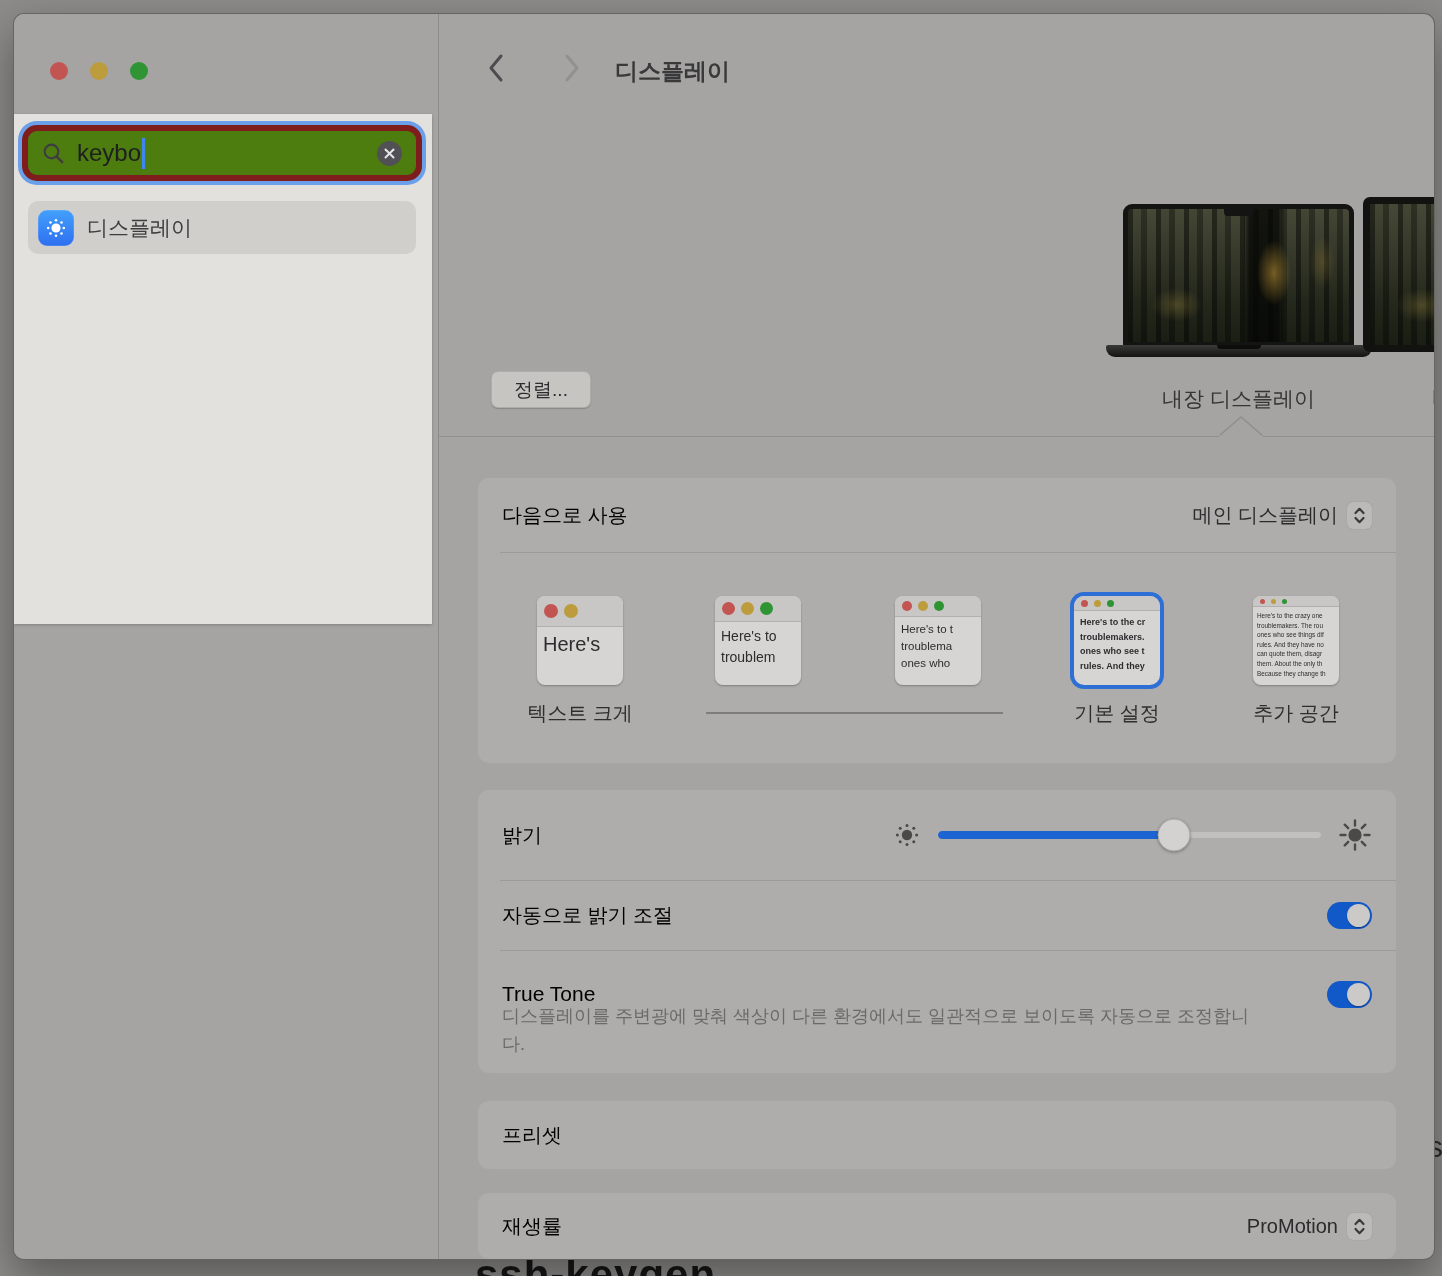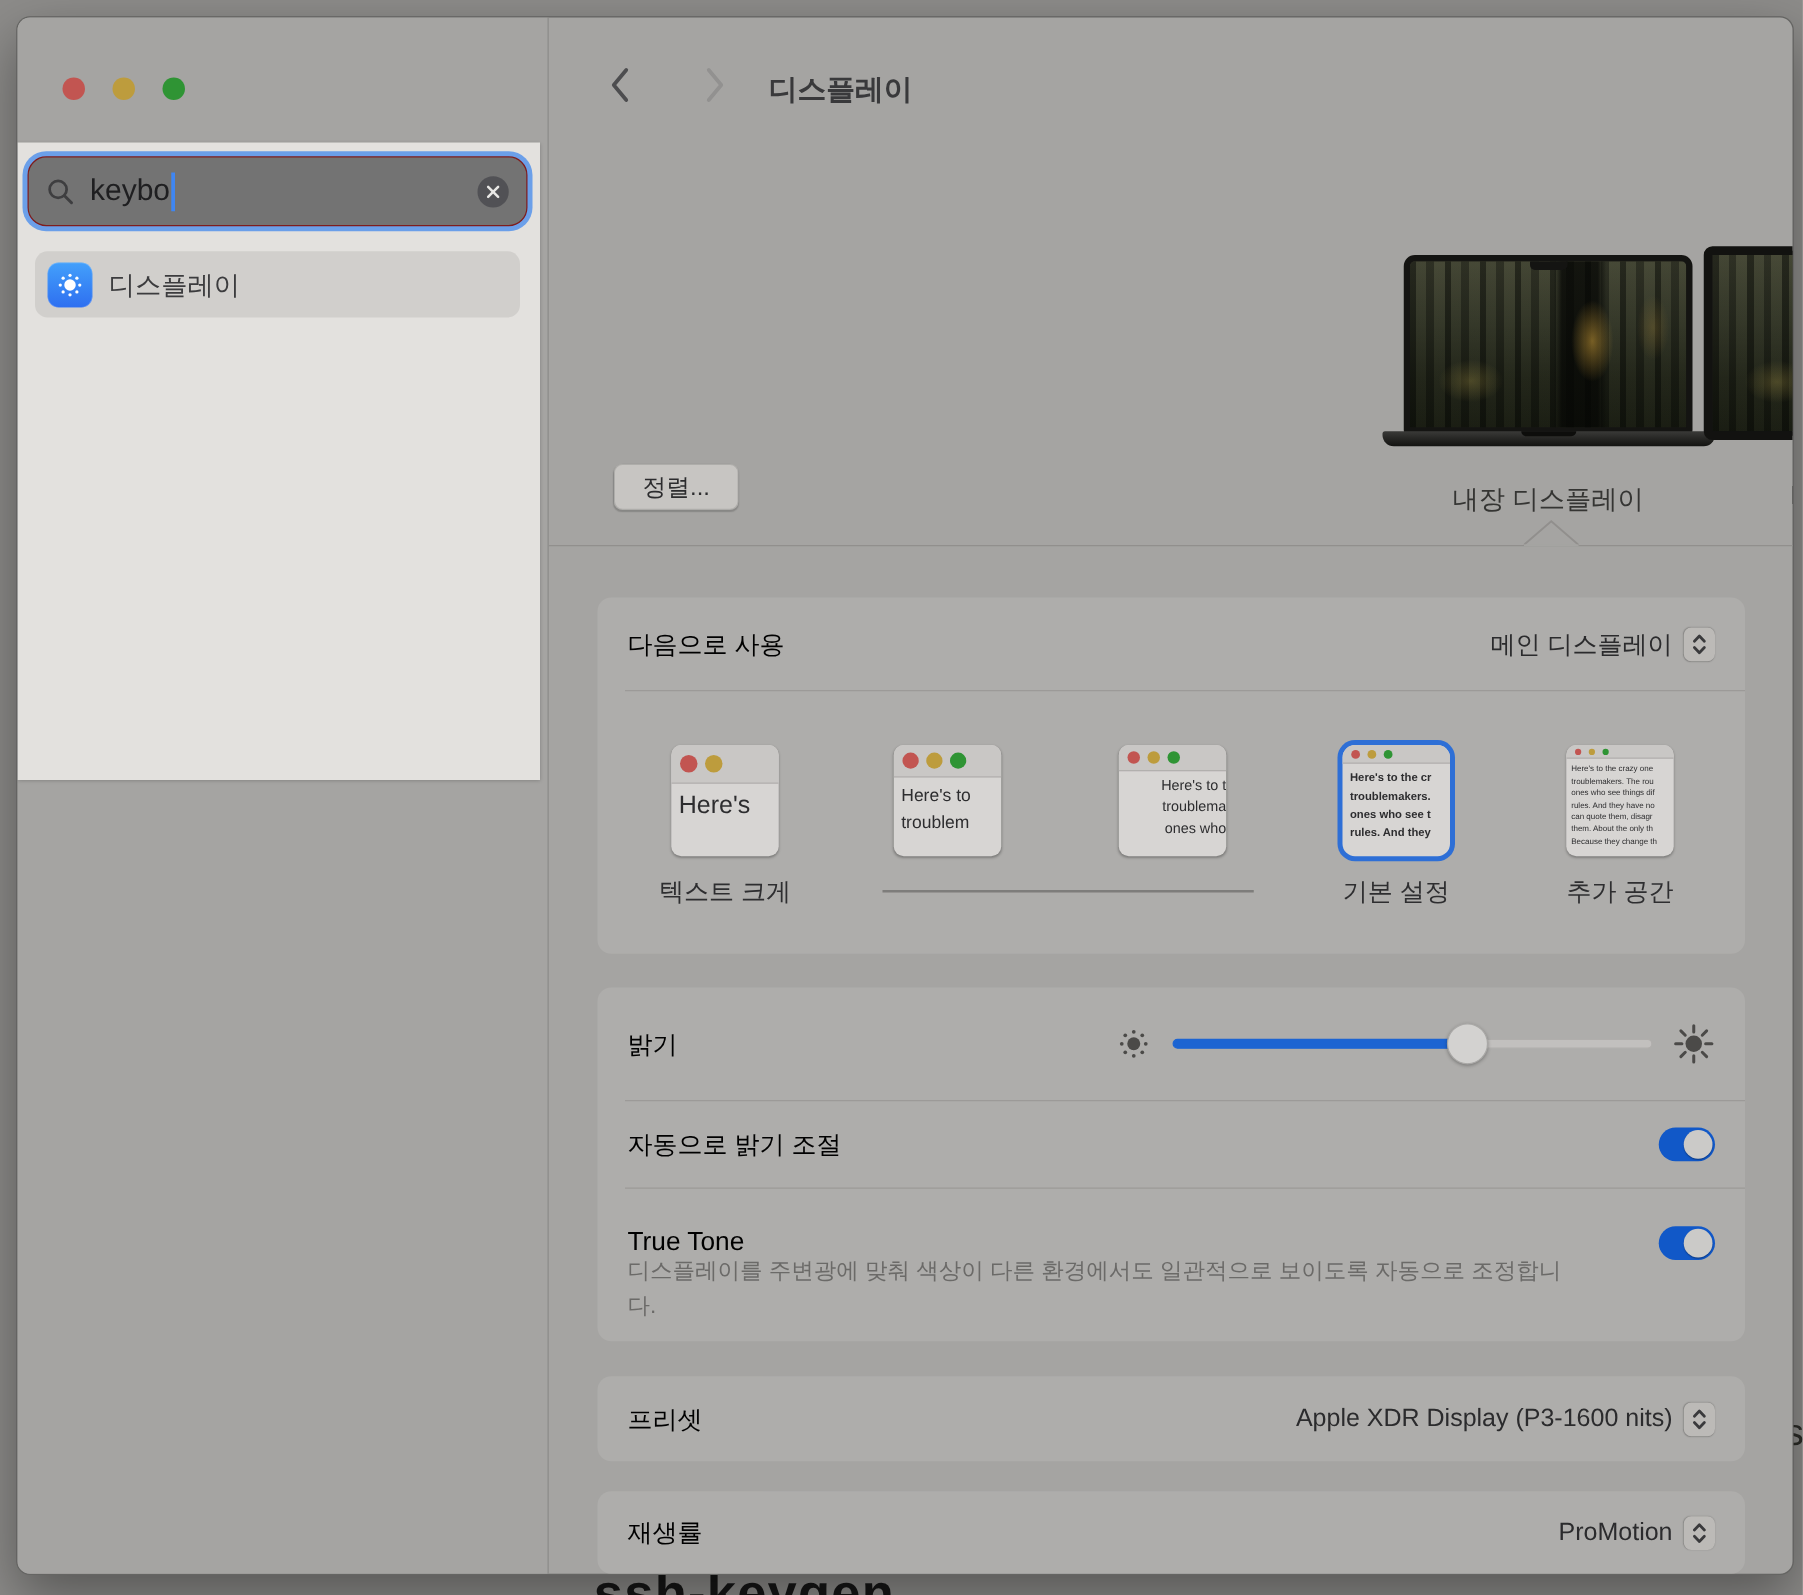--- a/index.html
+++ b/index.html
@@ -33,21 +33,21 @@
   .traffic span { width:18px; height:18px; border-radius:50%; display:block; }
   .tl-red    { background:#c25551; }
   .tl-yellow { background:#bd9c3d; }
   .tl-green  { background:#2f9434; }
   .search-panel {
     position:absolute; left:0; top:100px; width:418px; height:510px;
     background:#e3e1de; box-shadow:0 1px 3px rgba(0,0,0,.22);
   }
   .search-field {
     position:absolute; left:8px; top:11px; width:400px; height:56px;
-    background:#737373; border:1px solid #7f1d1d; border-radius:15px;
+    background:#4d7c0f; border:6px solid #7f1d1d; border-radius:15px;
     box-shadow:0 0 0 4px #6b9fe9;
     display:flex; align-items:center; padding:0 14px;
   }
   .search-field svg.mag { flex:0 0 auto; margin-right:12px; }
   .search-text { font-size:24px; font-weight:500; color:#1f1f21; white-space:pre; }
   .search-caret { display:inline-block; width:3px; height:31px; background:#3f86f2; margin-left:1px; vertical-align:middle; }
   .search-clear {
     margin-left:auto; width:25px; height:25px; border-radius:50%;
     background:#515155; display:flex; align-items:center; justify-content:center;
   }
@@ -279,21 +279,21 @@
         <div class="thumb-header" style="height:26px;">
           <i style="width:13px;height:13px;background:#c25551;"></i>
           <i style="width:13px;height:13px;background:#bd9c3d;"></i>
           <i style="width:13px;height:13px;background:#2f9434;"></i>
         </div>
         <div class="thumb-body" style="font-size:14px;line-height:21px;">
           <span>Here's to</span>
           <span>troublem</span>
         </div>
       </div>
-      <div class="thumb" style="left:417px;text-align:right;">
+      <div class="thumb" style="left:417px;">
         <div class="thumb-header" style="height:21px;">
           <i style="width:10px;height:10px;background:#c25551;"></i>
           <i style="width:10px;height:10px;background:#bd9c3d;"></i>
           <i style="width:10px;height:10px;background:#2f9434;"></i>
         </div>
         <div class="thumb-body" style="font-size:11.5px;line-height:17px;">
           <span>Here's to t</span>
           <span>troublema</span>
           <span>ones who</span>
         </div>
@@ -389,29 +389,20 @@
               <span class="knob"></span>
             </span>
         </span>
       </div>
       <div class="tt-desc">디스플레이를 주변광에 맞춰 색상이 다른 환경에서도 일관적으로 보이도록 자동으로 조정합니다.</div>
     </div>
 
     <div class="card" style="top:1087px; height:68px;">
       <div class="card-row" style="top:0; height:68px;">
         <span class="row-label">프리셋</span>
-        <span class="row-right dropdown">
-          <span>Apple XDR Display (P3-1600 nits)</span>
-          <span class="chev-box">
-            <svg width="13" height="17" viewBox="0 0 13 17">
-              <polyline points="2.5,6 6.5,1.8 10.5,6" fill="none" stroke="#3a3a3c" stroke-width="2.2" stroke-linecap="round" stroke-linejoin="round"></polyline>
-              <polyline points="2.5,11 6.5,15.2 10.5,11" fill="none" stroke="#3a3a3c" stroke-width="2.2" stroke-linecap="round" stroke-linejoin="round"></polyline>
-            </svg>
-          </span>
-        </span>
       </div>
     </div>
 
     <div class="card" style="top:1179px; height:66px;">
       <div class="card-row" style="top:0; height:66px;">
         <span class="row-label">재생률</span>
         <span class="row-right dropdown">
           <span>ProMotion</span>
           <span class="chev-box">
             <svg width="13" height="17" viewBox="0 0 13 17">

